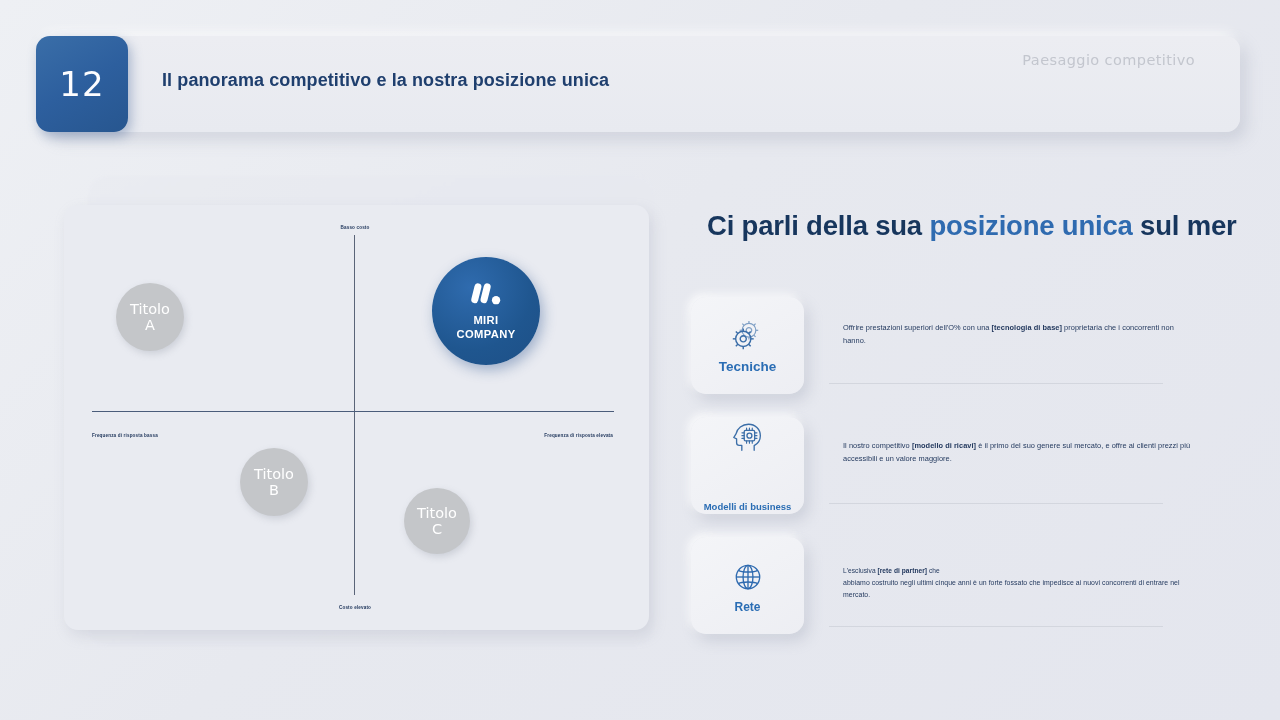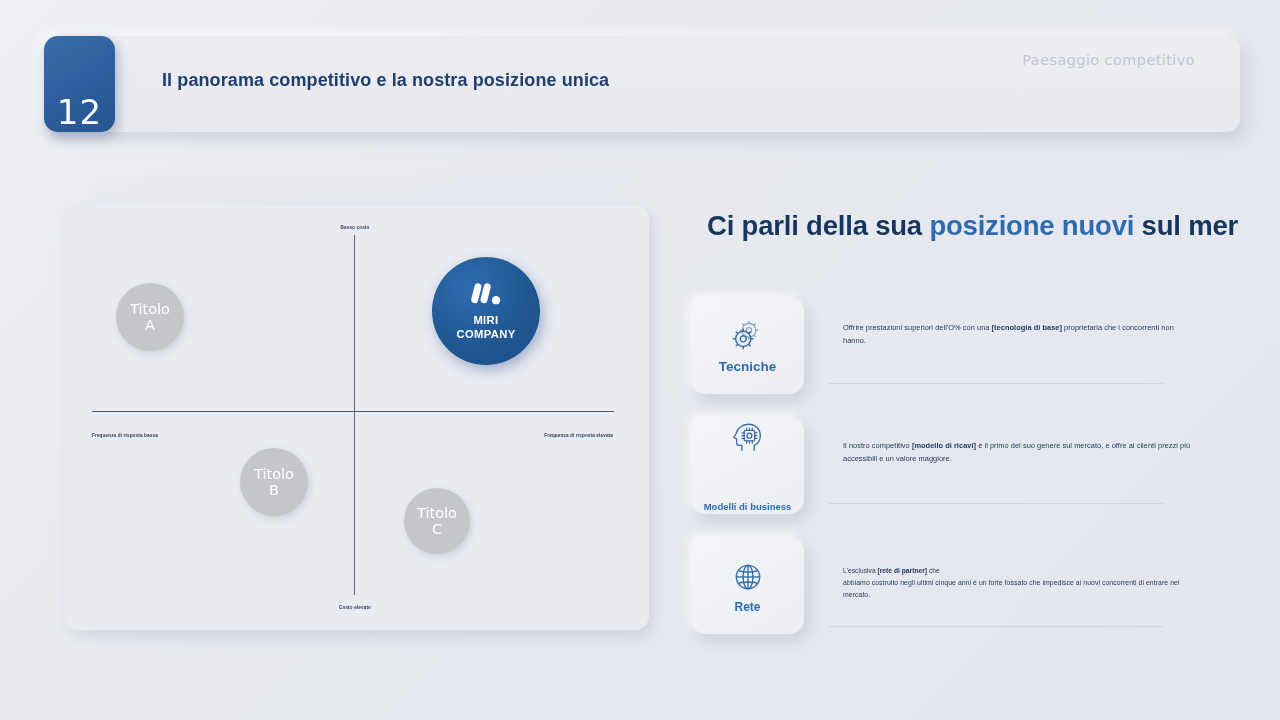--- a/index.html
+++ b/index.html
@@ -34,26 +34,26 @@
     position: absolute;
     left: 44px; top: 36px;
     width: 1196px; height: 96px;
     background: linear-gradient(180deg, #ecedf2 0%, #e8eaf0 100%);
     border-radius: 14px;
     box-shadow: 6px 8px 16px rgba(150,155,175,.30),
                -4px -4px 12px rgba(255,255,255,.75);
   }
   .slide-badge {
     position: absolute;
-    left: 44px; top: 36px;
-    width: 71px; height: 96px;
+    left: 36px; top: 36px;
+    width: 92px; height: 96px;
     border-radius: 14px;
     background: linear-gradient(150deg, #3a6ea8 0%, #2d5f9e 50%, #27568f 100%);
     box-shadow: 3px 5px 12px rgba(70,100,150,.40);
-    display: flex; align-items: flex-end; justify-content: center;
+    display: flex; align-items: center; justify-content: center;
   }
   .slide-badge span {
     color: #fdfdff;
     font-size: 34px;
     font-weight: 400;
     letter-spacing: 1px;
     font-family: "DejaVu Sans", sans-serif;
   }
   .header-title {
     position: absolute;
@@ -262,21 +262,21 @@
       <rect x="5" y="2" width="9" height="26" rx="4.5" fill="#ffffff" transform="rotate(14 9.5 15)"></rect>
       <rect x="17" y="2" width="9" height="26" rx="4.5" fill="#ffffff" transform="rotate(14 21.5 15)"></rect>
       <circle cx="35" cy="24" r="5.4" fill="#ffffff"></circle>
     </svg>
     <div class="mainlabel">MIRI</div>
     <div class="mainlabel">COMPANY</div>
   </div>
 </div>
 
 <div class="right-heading">
-  <span>Ci parli della sua </span><span class="hl">posizione nuovi</span><span> sul mer</span>
+  <span>Ci parli della sua </span><span class="hl">posizione unica</span><span> sul mer</span>
 </div>
 
 <div class="feature-card fc-1">
   <div class="ficon">
     <svg viewBox="0 0 40 40" width="38" height="38" fill="none" stroke="#3b6ea8" stroke-width="1.5">
       <g transform="translate(21,14) scale(0.85)" opacity="0.62">
         <circle cx="0" cy="0" r="8.5"></circle>
         <circle cx="0" cy="0" r="3.4"></circle>
         <g stroke-width="1.5">
           <line x1="0" y1="-8.5" x2="0" y2="-11.5"></line>

